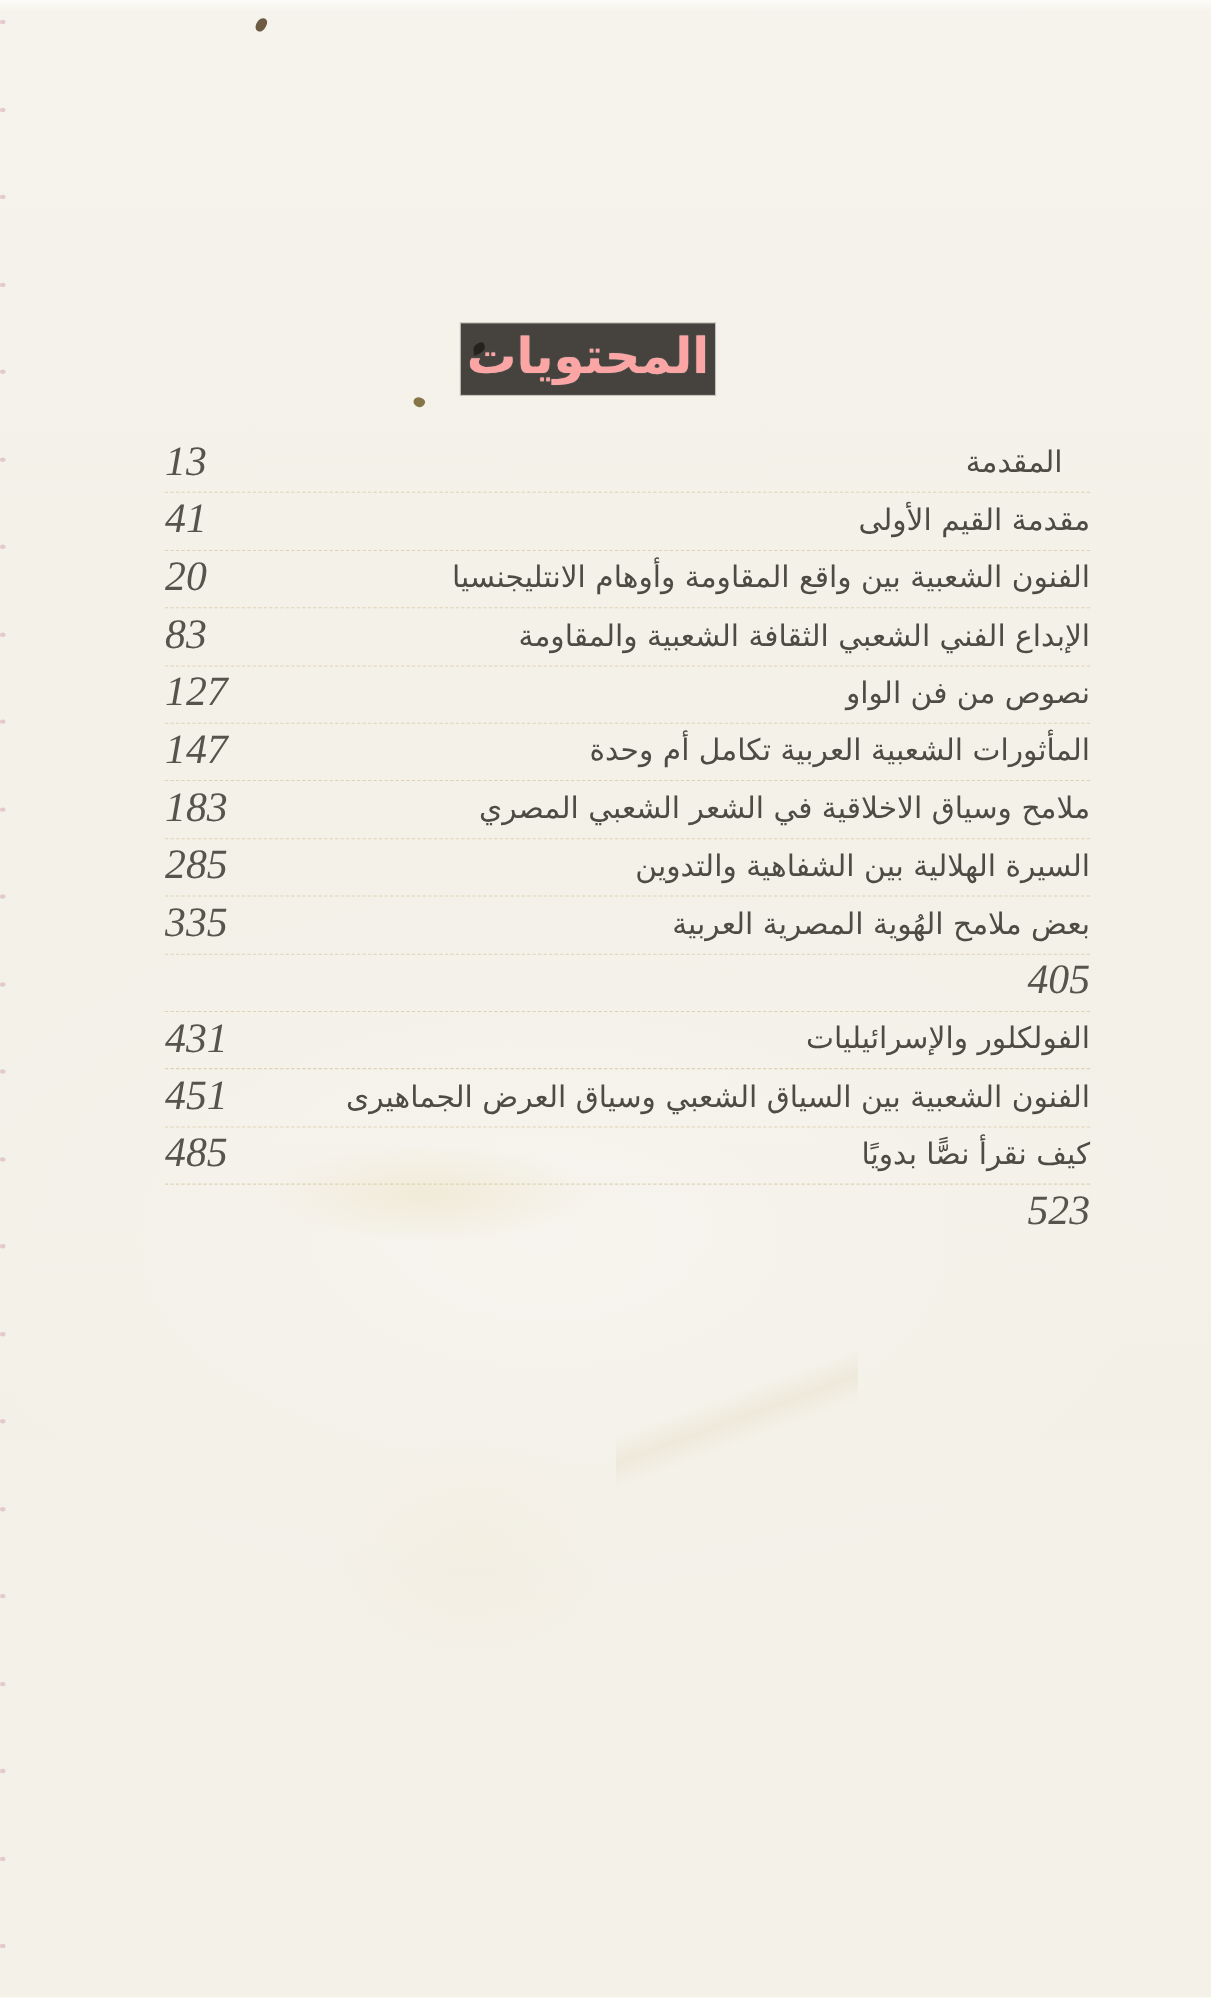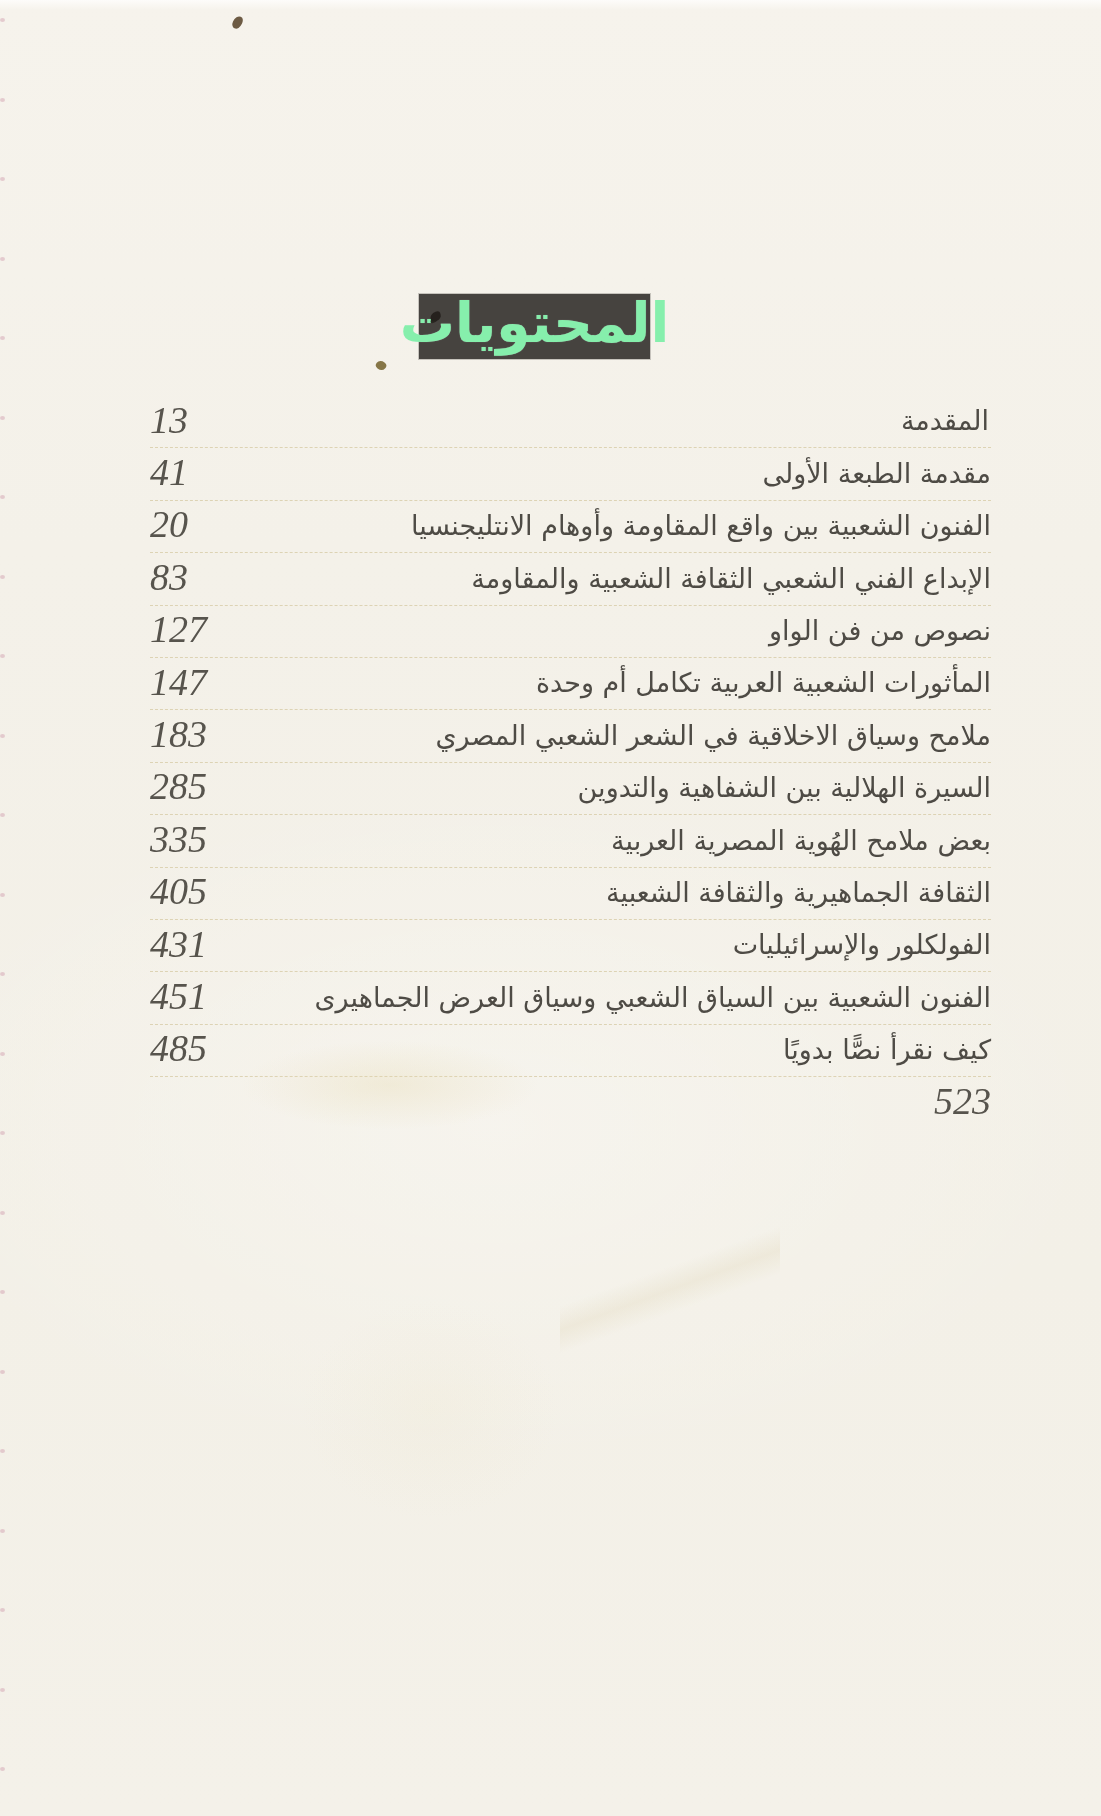--- a/index.html
+++ b/index.html
@@ -35,22 +35,22 @@
     top: 294px;
     width: 231px;
     height: 65px;
     background: #46433f;
     box-shadow: 0 0 0 1px rgba(60,56,50,0.25);
     display: flex;
     align-items: center;
     justify-content: center;
   }
   .header-label {
-    color: #86efac;
-    font-size: 55px;
+    color: #fca5a5;
+    font-size: 45px;
     font-weight: bold;
     direction: rtl;
     line-height: 1;
     padding-bottom: 6px;
     letter-spacing: 0.5px;
     text-shadow: 0 0 1px rgba(255,255,255,0.4);
   }
 
   
   .speck {
@@ -99,21 +99,21 @@
     border-bottom: none;
   }
   .toc-title {
     color: #4e4b45;
     font-size: 27px;
     line-height: 1.35;
     white-space: nowrap;
   }
   .toc-row:first-child .toc-title {
     margin-left: 0;
-    margin-right: 2px;
+    margin-right: 25px;
   }
   .toc-num {
     color: #57544d;
     font-family: "Liberation Serif", "DejaVu Serif", serif;
     font-size: 38px;
     line-height: 1;
     direction: ltr;
     transform: translateY(-2px);
     font-style: italic;
   }
@@ -158,21 +158,21 @@
 
   <span class="speck speck-below-box"></span>
 
   <div class="toc" id="toc-list">
   <div class="toc-row">
     <span class="toc-title">المقدمة</span>
     <span class="toc-num">13</span>
   </div>
 
   <div class="toc-row">
-    <span class="toc-title">مقدمة الطبعة الأولى</span>
+    <span class="toc-title">مقدمة القيم الأولى</span>
     <span class="toc-num">41</span>
   </div>
 
   <div class="toc-row">
     <span class="toc-title">الفنون الشعبية بين واقع المقاومة وأوهام الانتليجنسيا</span>
     <span class="toc-num">20</span>
   </div>
 
   <div class="toc-row">
     <span class="toc-title">الإبداع الفني الشعبي الثقافة الشعبية والمقاومة</span>
@@ -198,21 +198,20 @@
     <span class="toc-title">السيرة الهلالية بين الشفاهية والتدوين</span>
     <span class="toc-num">285</span>
   </div>
 
   <div class="toc-row">
     <span class="toc-title">بعض ملامح الهُوية المصرية العربية</span>
     <span class="toc-num">335</span>
   </div>
 
   <div class="toc-row">
-    <span class="toc-title">الثقافة الجماهيرية والثقافة الشعبية</span>
     <span class="toc-num">405</span>
   </div>
 
   <div class="toc-row">
     <span class="toc-title">الفولكلور والإسرائيليات</span>
     <span class="toc-num">431</span>
   </div>
 
   <div class="toc-row">
     <span class="toc-title">الفنون الشعبية بين السياق الشعبي وسياق العرض الجماهيرى</span>

